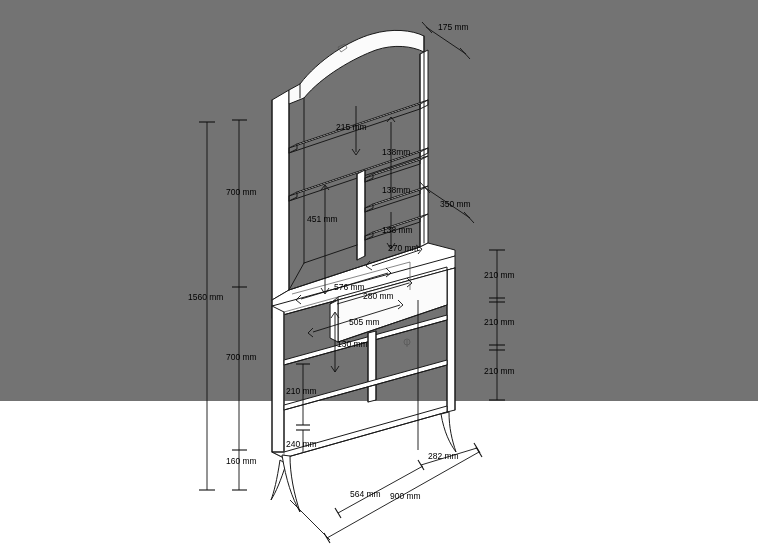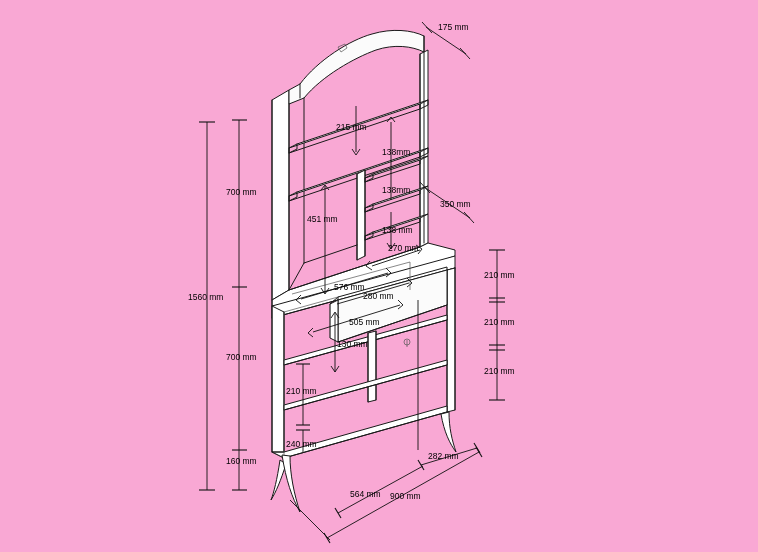--- a/index.html
+++ b/index.html
@@ -1,18 +1,18 @@
 <!DOCTYPE html>
 <html><head>
 <meta charset="utf-8">
 <style>
   html,body{margin:0;padding:0;background:#ffffff;}
   body{width:758px;height:552px;overflow:hidden;
        font-family:"Liberation Sans","DejaVu Sans",sans-serif;}
-  #sheet{position:relative;width:758px;height:552px;background:#f9a8d4;}
+  #sheet{position:relative;width:758px;height:401px;background:#737373;}
   svg{display:block;}
   .furn{fill:none;stroke:#1a1a1a;stroke-width:1;stroke-linejoin:round;stroke-linecap:round;}
   .furn-thin{fill:none;stroke:#555;stroke-width:0.7;}
   .face{fill:#ffffff;stroke:#1a1a1a;stroke-width:1;stroke-linejoin:round;}
   .face2{fill:#fbfbfb;stroke:#1a1a1a;stroke-width:1;stroke-linejoin:round;}
   .dim{fill:none;stroke:#111;stroke-width:0.9;}
   .dimt{fill:none;stroke:#111;stroke-width:1.1;}
   .dlabel{font-size:8.5px;fill:#000;font-family:"Liberation Sans","DejaVu Sans",sans-serif;}
 </style>
 </head>

